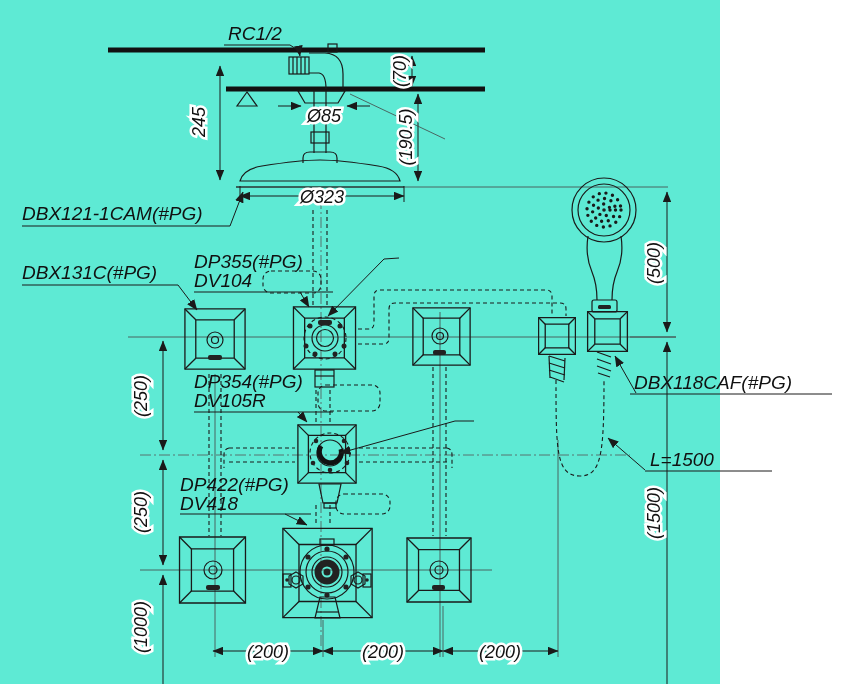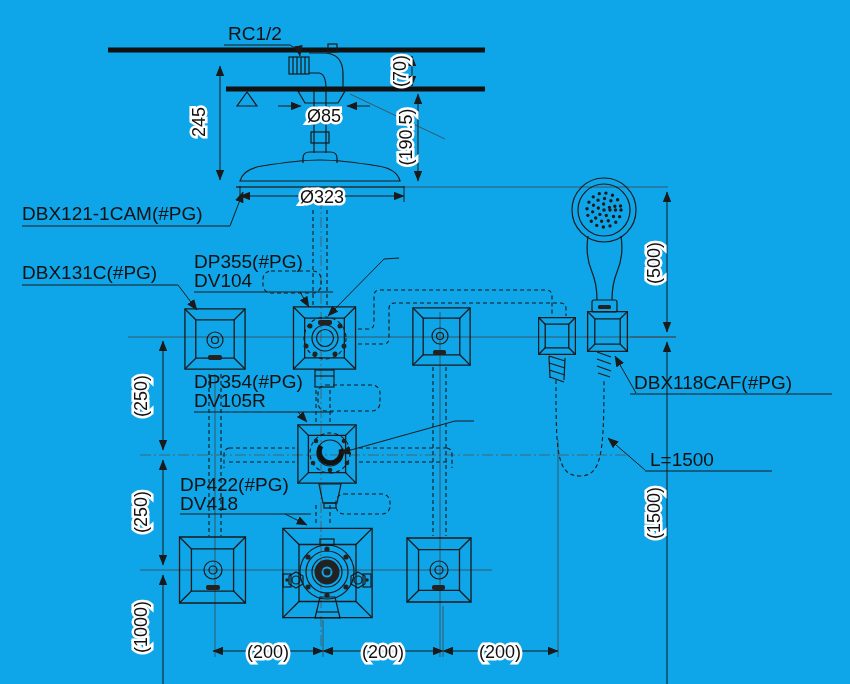--- a/index.html
+++ b/index.html
@@ -1,17 +1,17 @@
 <!DOCTYPE html>
 <html><head>
 <meta charset="utf-8">
 <style>
   html,body{margin:0;padding:0;background:#ffffff;}
-  .canvas{width:850px;height:684px;background:#0ea5e9;position:relative;
-          font-family:"Liberation Sans", sans-serif;}
+  .canvas{width:720px;height:684px;background:#5eead4;position:relative;
+          font-family:"Liberation Sans", sans-serif;font-style:italic;}
   svg{display:block;}
   .ln{stroke:#1a1a1a;stroke-width:1.2;fill:none;}
   .thin{stroke:#444;stroke-width:0.8;fill:none;}
   .thick{stroke:#111;stroke-width:5;fill:none;}
   .dd{stroke:#555;stroke-width:0.8;fill:none;stroke-dasharray:11 3 2 3;}
   .dashc{stroke:#1a1a1a;stroke-width:1.1;fill:none;stroke-dasharray:4 3;}
   .dim{stroke:#1a1a1a;stroke-width:1;fill:none;}
   .dark{fill:#222;stroke:none;}
   text{font-family:"Liberation Sans", sans-serif;fill:#111;}
   .lbl{font-size:19px;}

